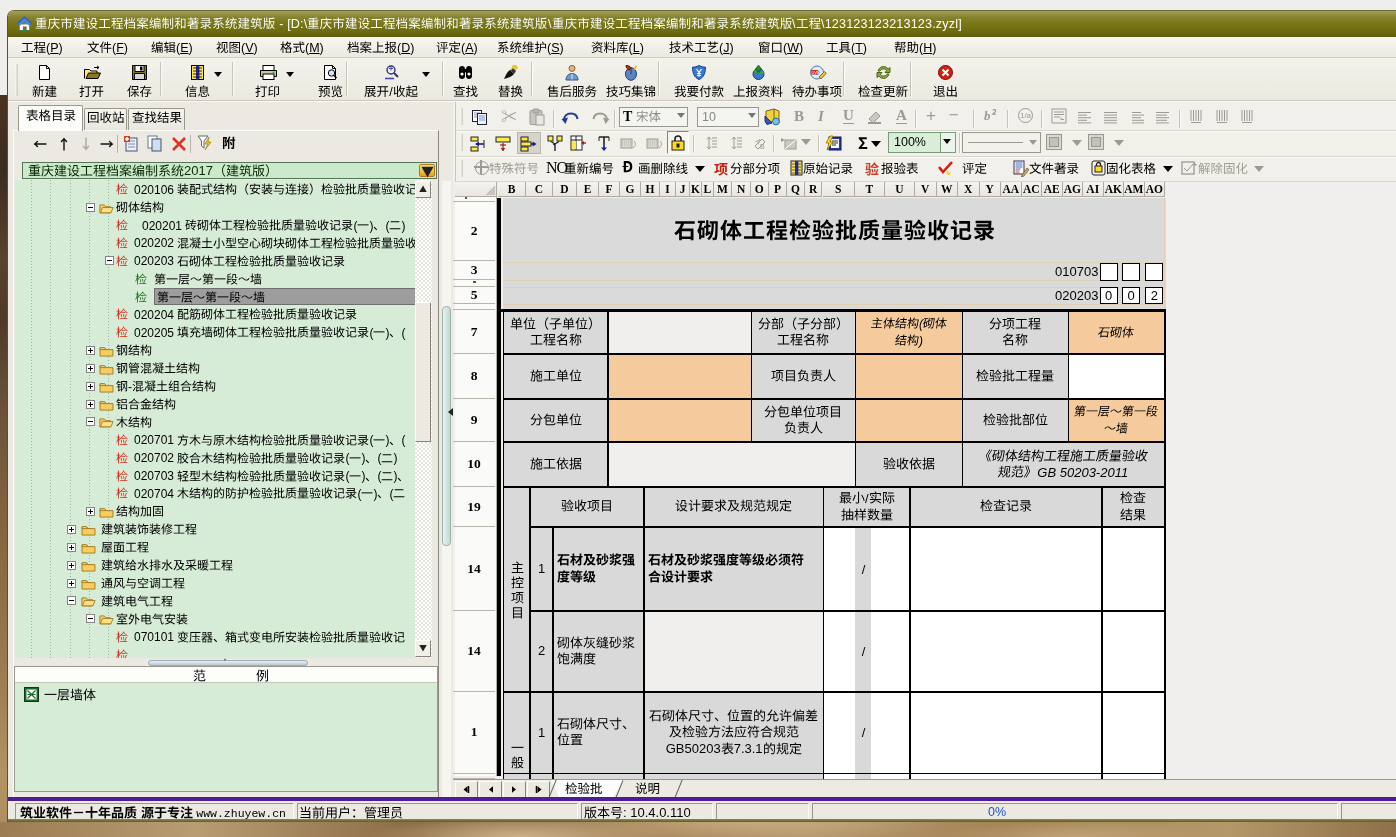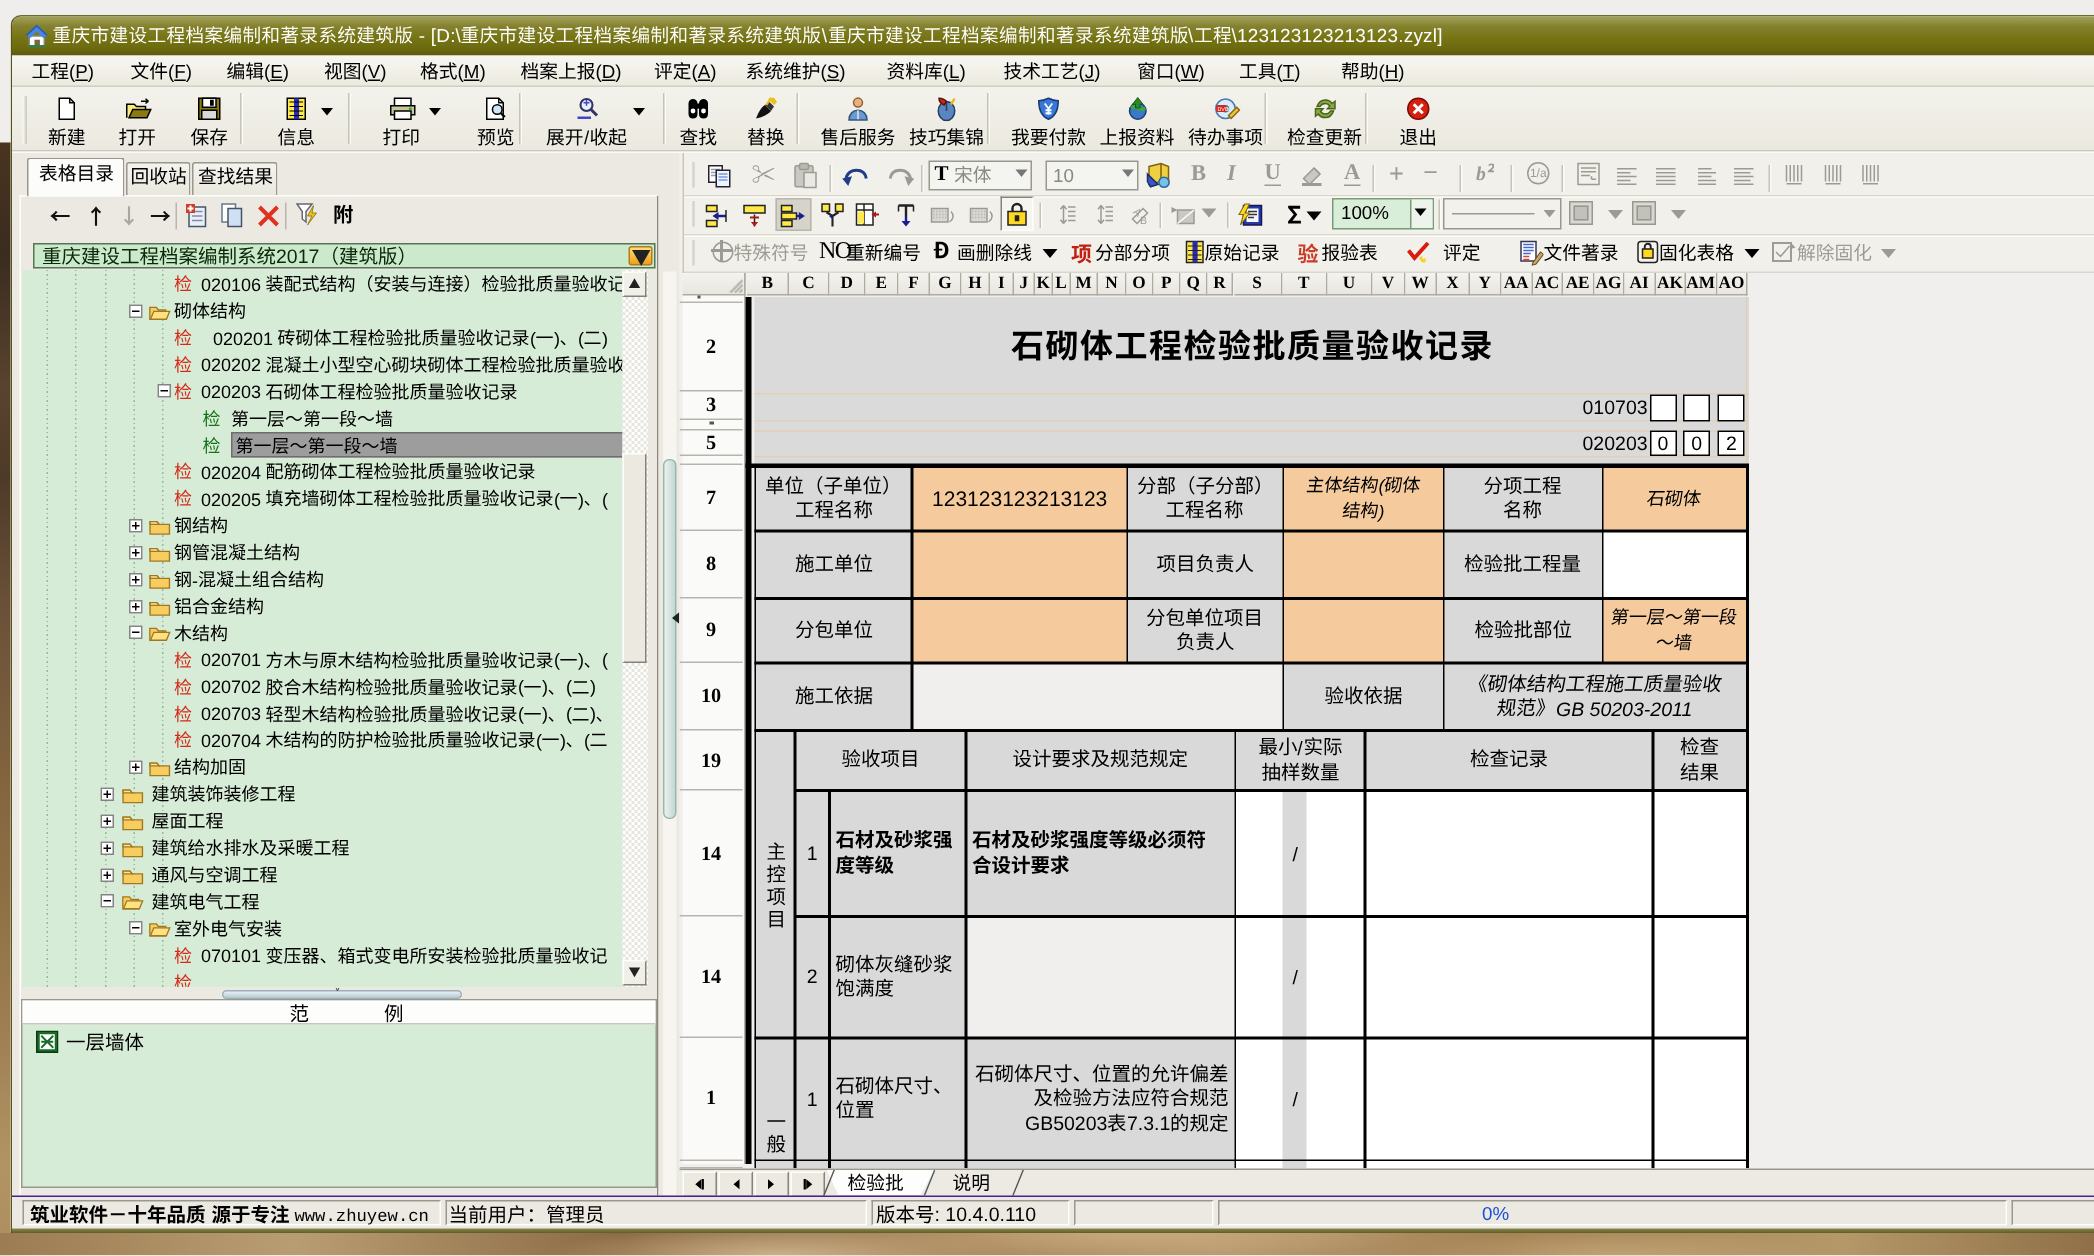--- a/index.html
+++ b/index.html
@@ -51,21 +51,21 @@
 .rh{position:absolute;left:0;width:42px;border-bottom:1px solid #b7b5ab;text-align:center;font-family:"Liberation Serif",serif;font-weight:bold;font-size:13.5px;color:#000;display:flex;align-items:center;justify-content:center}
 .ch{position:absolute;top:0;height:15px;background:linear-gradient(#f4f3ef,#e8e6df);border-right:1px solid #aeaca2;border-bottom:1px solid #aeaca2;text-align:center;font-family:"Liberation Serif",serif;font-size:11.5px;line-height:15px;font-weight:bold}
 .cell{position:absolute;display:flex;flex-direction:column;align-items:center;justify-content:center;text-align:center;font-size:13px;line-height:16.5px;overflow:hidden}
 .cc{display:block;width:100%;text-align:center}
 .cg{background:#d9d9d9}.co{background:#f5cb9e}.cw{background:#fff}
 .ital{font-style:italic;font-size:12px}
 .gl{position:absolute;background:#e2cfb4}
 
 #shtabs{position:absolute;left:0;top:677px;width:944px;height:19px;background:#eceae3;border-top:1px solid #9a988e}
 .snav{position:absolute;top:1px;width:23px;height:17px;background:#ece9e0;border:1px solid;border-color:#fdfdfa #85837a #85837a #fdfdfa;text-align:center;line-height:15px;font-size:9px}
-#sbar{left:0;top:786px;width:1389px;height:22px;background:#ece9e2;border-top:1px solid #4c1d95}
+#sbar{left:0;top:786px;width:1389px;height:22px;background:#ece9e2;border-top:4px solid #4c1d95}
 .scell{position:absolute;top:2px;height:17px;border:1px solid;border-color:#9a988c #fdfdfa #fdfdfa #9a988c;font-size:13px;line-height:15px;white-space:nowrap;overflow:hidden}
 </style></head>
 <body>
 <style>svg.g{fill:currentColor;display:inline-block;vertical-align:-0.12em}</style>
 <svg width="0" height="0" style="position:absolute">
     <defs>
       <path id="N91cd" d="M159 340V651H459V720H127V780H459V867H52V928H949V867H534V780H886V720H534V651H848V340H534V279H944V217H534V140C651 131 761 119 847 104L807 46C649 74 366 93 133 99C140 114 148 141 149 158C247 156 354 152 459 146V217H58V279H459V340ZM232 520H459V596H232ZM534 520H772V596H534ZM232 394H459V469H232ZM534 394H772V469H534Z"></path>
       <path id="N5e86" d="M457 65C481 95 504 131 521 164H116V434C116 576 109 776 28 916C46 924 80 945 93 958C178 809 191 586 191 434V236H952V164H606C589 125 556 76 524 38ZM546 268C542 320 538 375 530 432H247V502H518C484 659 406 813 205 899C224 913 246 940 256 957C437 874 525 740 571 594C650 752 768 883 908 954C921 933 945 904 963 888C807 820 676 671 607 502H933V432H607C615 376 620 321 624 268Z"></path>
       <path id="N5e02" d="M413 55C437 95 464 148 480 187H51V260H458V396H148V844H223V469H458V958H535V469H785V748C785 762 780 767 762 768C745 769 684 769 616 766C627 788 639 818 642 840C728 840 784 840 819 827C852 815 862 792 862 749V396H535V260H951V187H550L565 182C550 142 515 79 486 32Z"></path>
       <path id="N5efa" d="M394 125V185H581V260H330V319H581V397H387V458H581V535H379V592H581V671H337V731H581V831H652V731H937V671H652V592H899V535H652V458H876V319H945V260H876V125H652V40H581V125ZM652 319H809V397H652ZM652 260V185H809V260ZM97 487C97 476 120 463 135 455H258C246 544 226 621 200 687C173 647 151 597 134 537L78 558C102 639 132 703 169 754C134 820 89 872 37 910C53 920 81 946 92 960C140 923 183 873 218 810C323 910 469 935 653 935H933C937 915 951 882 962 866C911 867 694 867 654 867C485 867 347 845 249 748C290 655 319 538 334 397L292 387L278 388H192C242 313 293 219 338 122L290 91L266 102H64V169H237C197 258 147 340 129 365C109 397 84 422 66 426C76 441 91 472 97 487Z"></path>
@@ -1723,23 +1723,20 @@
                 <use href="#N5355" x="4000"></use>
                 <use href="#N4f4d" x="5000"></use>
                 <use href="#Nff09" x="6000"></use>
               </svg><br><svg class="g" width="52.0" height="13" viewBox="0 0 4000 1000">
                 <use href="#N5de5" x="0"></use>
                 <use href="#N7a0b" x="1000"></use>
                 <use href="#N540d" x="2000"></use>
                 <use href="#N79f0" x="3000"></use>
               </svg></span>
           </div>
-<div class="cell co" style="left:155px;top:129px;width:143.60000000000002px;height:43px;">
-            <span style="font-size:14px">123123123213123</span>
-          </div>
 <div class="cell cg" style="left:298.6px;top:129px;width:103.79999999999995px;height:43px;">
             <span class="cc"><svg class="g" width="91.0" height="13" viewBox="0 0 7000 1000">
                 <use href="#N5206" x="0"></use>
                 <use href="#N90e8" x="1000"></use>
                 <use href="#Nff08" x="2000"></use>
                 <use href="#N5b50" x="3000"></use>
                 <use href="#N5206" x="4000"></use>
                 <use href="#N90e8" x="5000"></use>
                 <use href="#Nff09" x="6000"></use>
               </svg><br><svg class="g" width="52.0" height="13" viewBox="0 0 4000 1000">
@@ -2049,21 +2046,21 @@
                 <use href="#N4f53" x="2000"></use>
                 <use href="#N5c3a" x="3000"></use>
                 <use href="#N5bf8" x="4000"></use>
                 <use href="#N3001" x="5000"></use>
               </svg><br><svg class="g" width="26.0" height="13" viewBox="0 0 2000 1000">
                 <use href="#N4f4d" x="0"></use>
                 <use href="#N7f6e" x="1000"></use>
               </svg></span>
           </div>
 <div class="cell cg" style="left:191px;top:510px;width:179.39999999999998px;height:81.5px;">
-            <span style="width:171px;text-align:right"><svg class="g" width="169.0" height="13" viewBox="0 0 13000 1000">
+            <span style="width:171px;text-align:center"><svg class="g" width="169.0" height="13" viewBox="0 0 13000 1000">
                 <use href="#N77f3" x="0"></use>
                 <use href="#N780c" x="1000"></use>
                 <use href="#N4f53" x="2000"></use>
                 <use href="#N5c3a" x="3000"></use>
                 <use href="#N5bf8" x="4000"></use>
                 <use href="#N3001" x="5000"></use>
                 <use href="#N4f4d" x="6000"></use>
                 <use href="#N7f6e" x="7000"></use>
                 <use href="#N7684" x="8000"></use>
                 <use href="#N5141" x="9000"></use>

